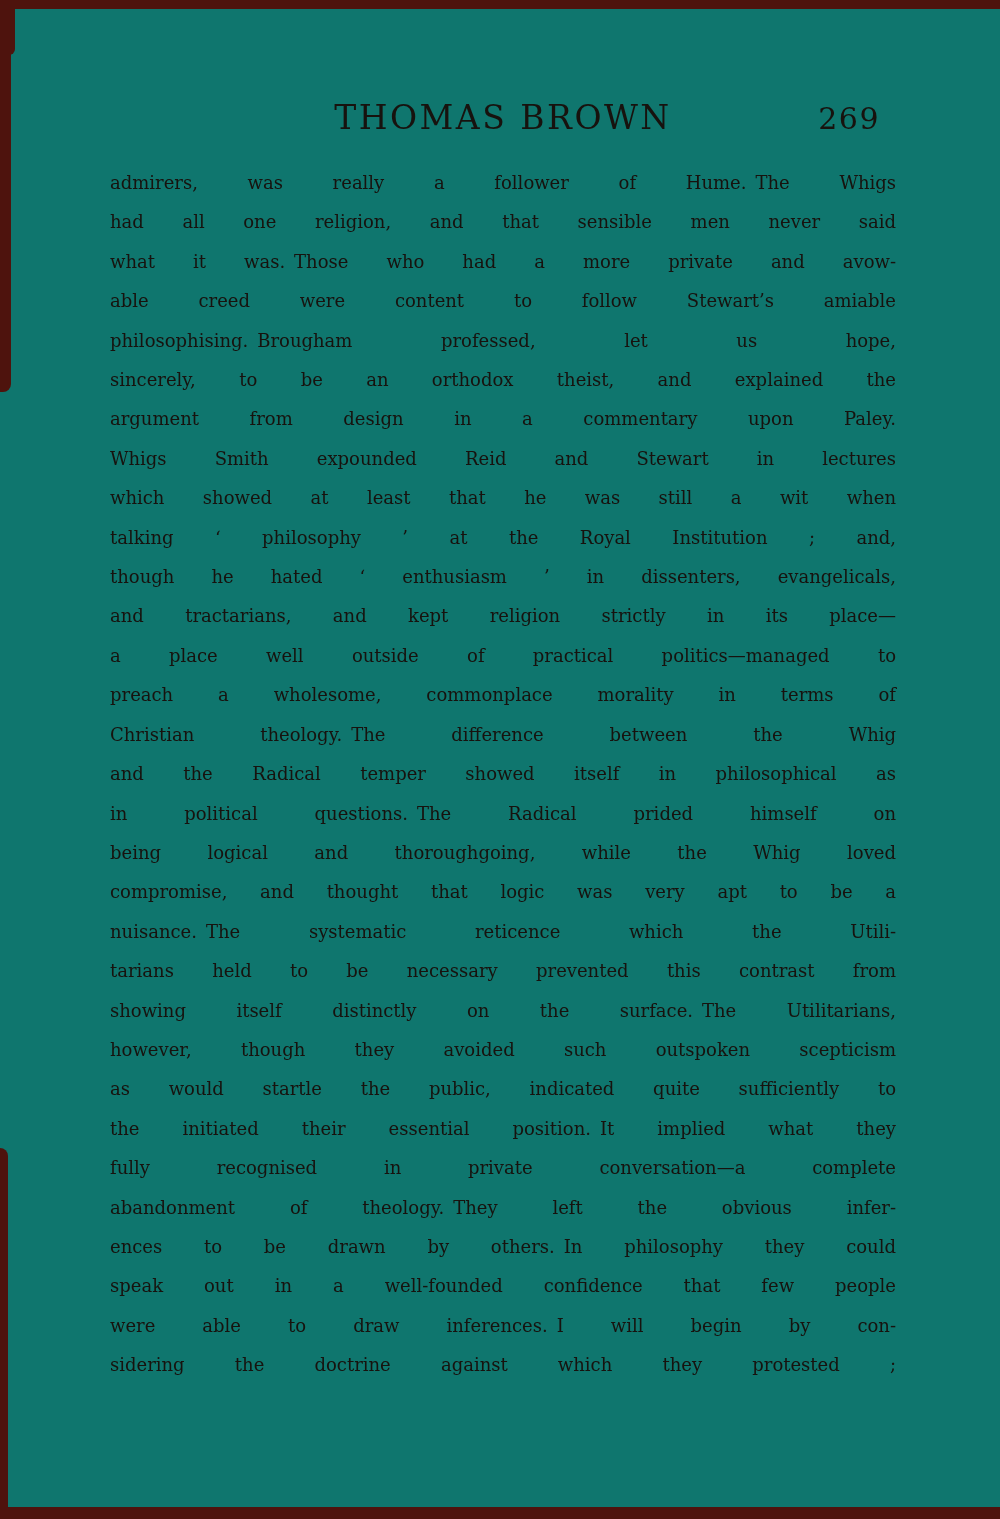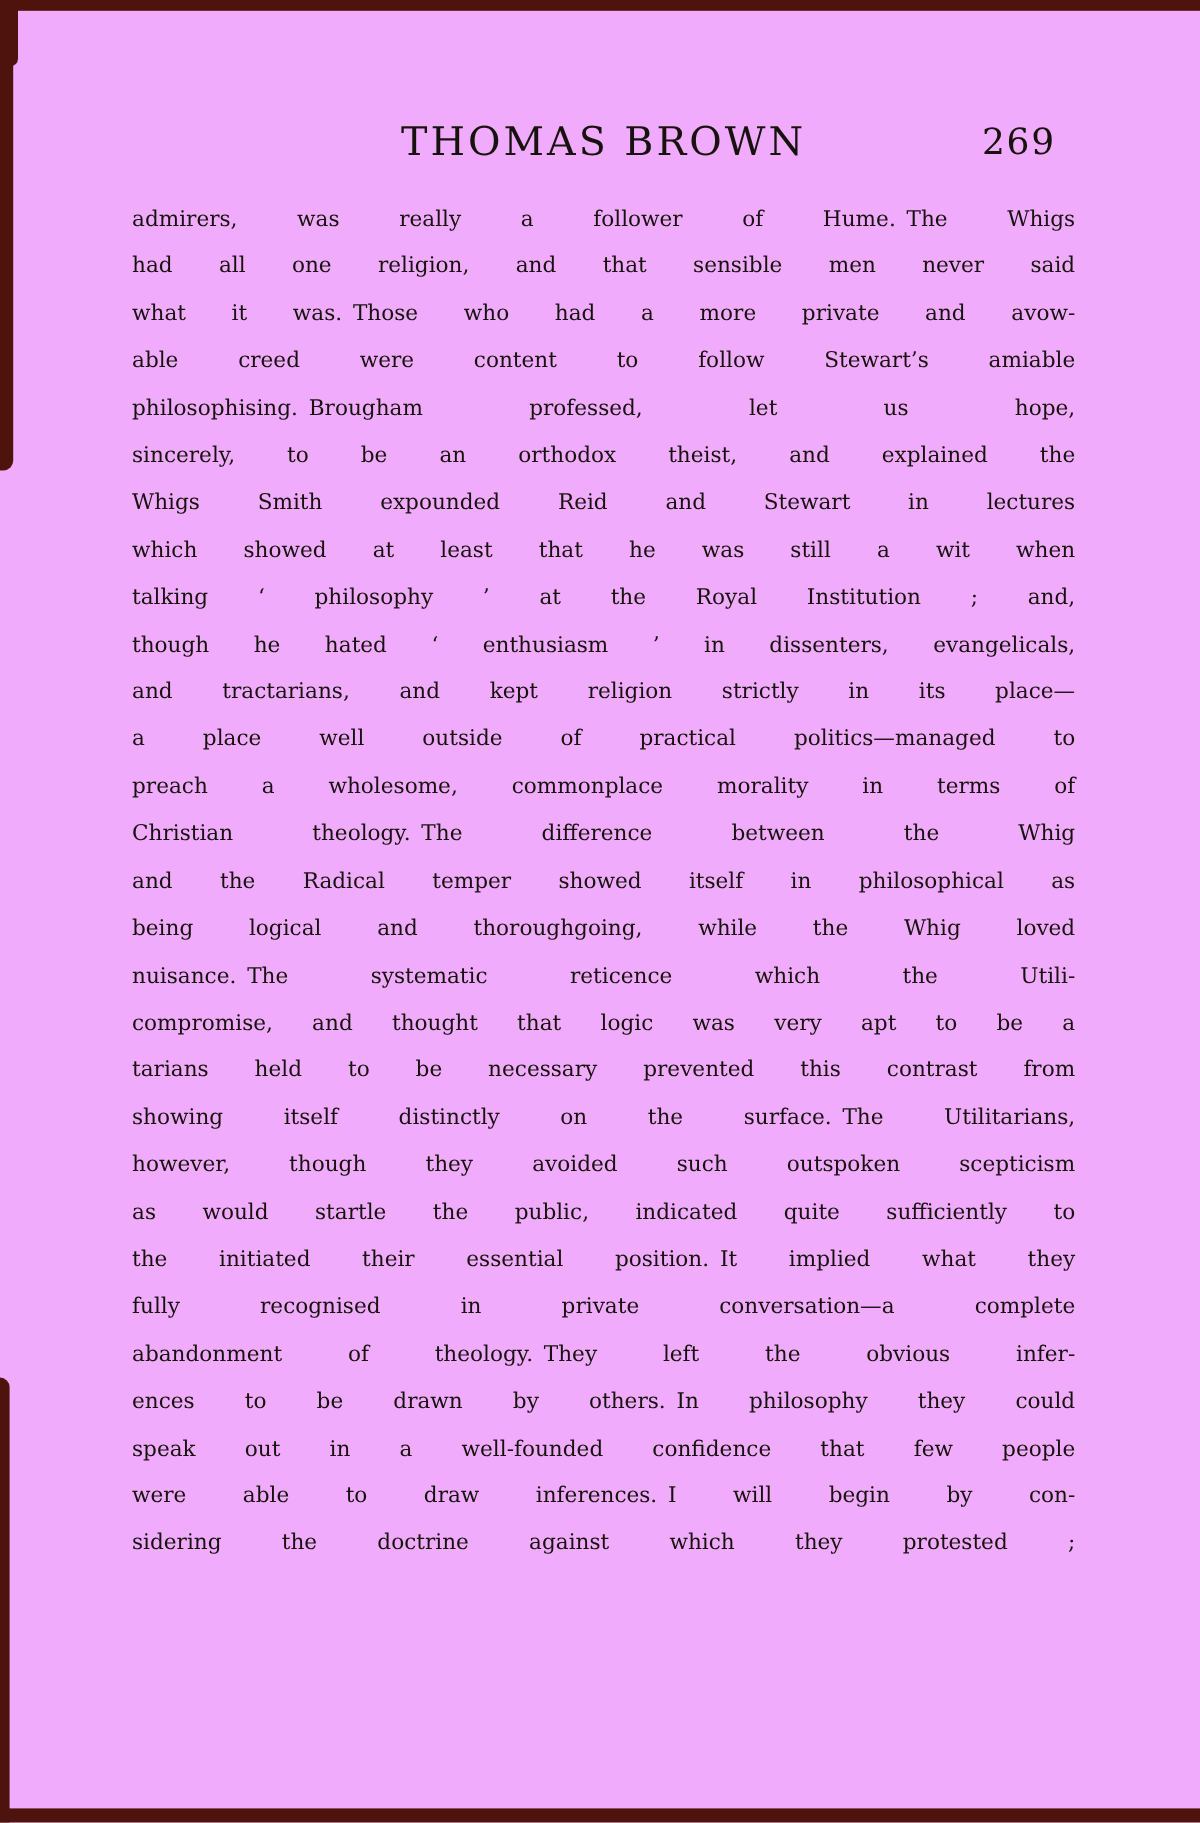--- a/index.html
+++ b/index.html
@@ -49,52 +49,54 @@
     font-size: 18px;
     line-height: 39.4px;
     text-align: justify;
     text-align-last: justify;
     word-spacing: 1px;
   }
 </style>
 </head>
 <body>
 
-<div class="page" style="background: #f0abfc; color: rgb(23, 18, 14);">
+<div class="page" style="background: #0f766e; color: rgb(23, 18, 14);">
 
   <div class="scan-artifact artifact-top" style="background: rgb(78, 19, 13);"></div>
   <div class="scan-artifact artifact-corner" style="background: rgb(78, 19, 13);"></div>
   <div class="scan-artifact artifact-left-upper" style="background: rgb(78, 19, 13);"></div>
   <div class="scan-artifact artifact-left-lower" style="background: rgb(78, 19, 13);"></div>
   <div class="scan-artifact artifact-bottom" style="background: rgb(78, 19, 13);"></div>
 
   <div class="header">
     <span class="running-title">THOMAS BROWN</span>
     <span class="page-number">269</span>
   </div>
 
   <div class="body-text">
       <div class="line">admirers, was really a follower of Hume. The Whigs</div>
       <div class="line">had all one religion, and that sensible men never said</div>
       <div class="line">what it was. Those who had a more private and avow-</div>
       <div class="line">able creed were content to follow Stewart’s amiable</div>
       <div class="line">philosophising. Brougham professed, let us hope,</div>
       <div class="line">sincerely, to be an orthodox theist, and explained the</div>
+      <div class="line">argument from design in a commentary upon Paley.</div>
       <div class="line">Whigs Smith expounded Reid and Stewart in lectures</div>
       <div class="line">which showed at least that he was still a wit when</div>
       <div class="line">talking ‘ philosophy ’ at the Royal Institution ; and,</div>
       <div class="line">though he hated ‘ enthusiasm ’ in dissenters, evangelicals,</div>
       <div class="line">and tractarians, and kept religion strictly in its place—</div>
       <div class="line">a place well outside of practical politics—managed to</div>
       <div class="line">preach a wholesome, commonplace morality in terms of</div>
       <div class="line">Christian theology. The difference between the Whig</div>
       <div class="line">and the Radical temper showed itself in philosophical as</div>
+      <div class="line">in political questions. The Radical prided himself on</div>
       <div class="line">being logical and thoroughgoing, while the Whig loved</div>
+      <div class="line">compromise, and thought that logic was very apt to be a</div>
       <div class="line">nuisance. The systematic reticence which the Utili-</div>
-      <div class="line">compromise, and thought that logic was very apt to be a</div>
       <div class="line">tarians held to be necessary prevented this contrast from</div>
       <div class="line">showing itself distinctly on the surface. The Utilitarians,</div>
       <div class="line">however, though they avoided such outspoken scepticism</div>
       <div class="line">as would startle the public, indicated quite sufficiently to</div>
       <div class="line">the initiated their essential position. It implied what they</div>
       <div class="line">fully recognised in private conversation—a complete</div>
       <div class="line">abandonment of theology. They left the obvious infer-</div>
       <div class="line">ences to be drawn by others. In philosophy they could</div>
       <div class="line">speak out in a well-founded confidence that few people</div>
       <div class="line">were able to draw inferences. I will begin by con-</div>

